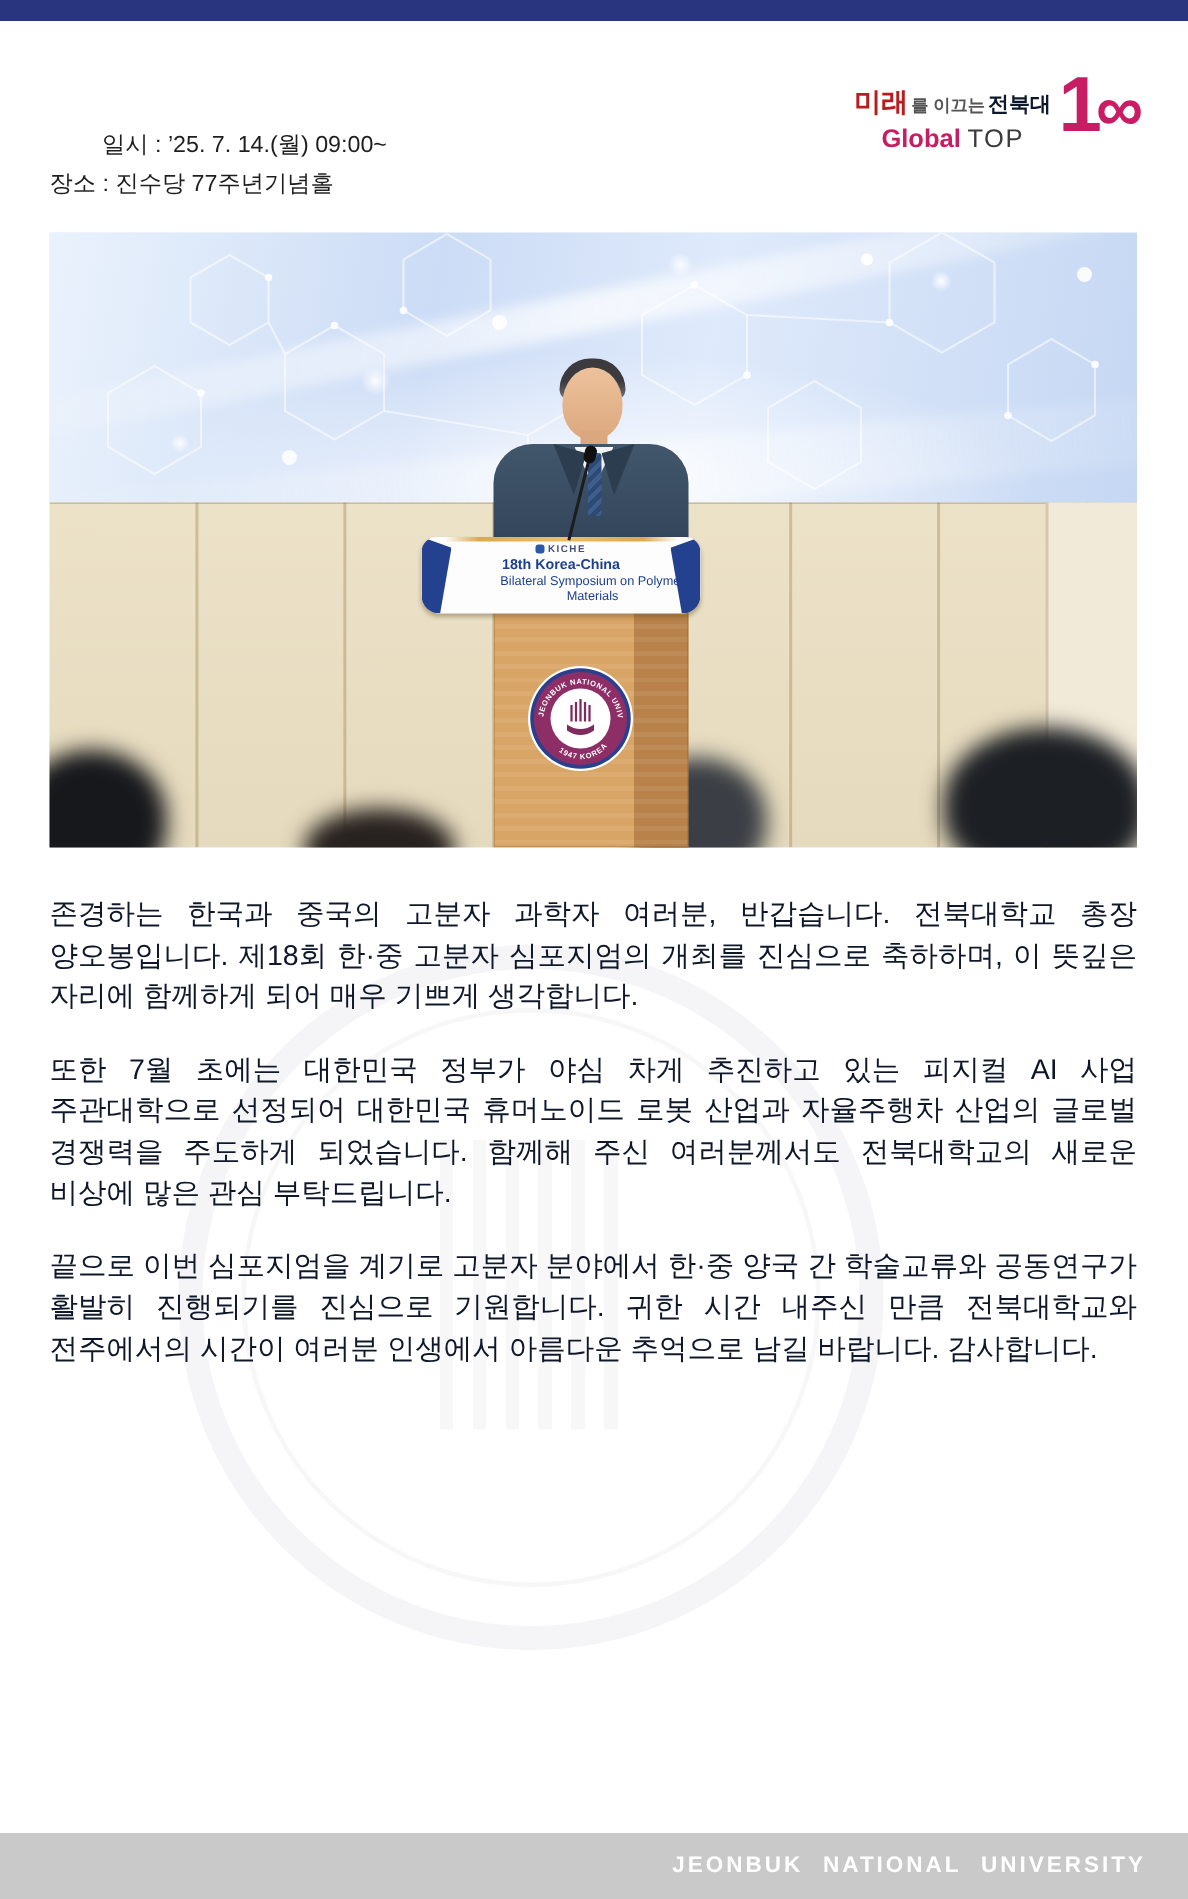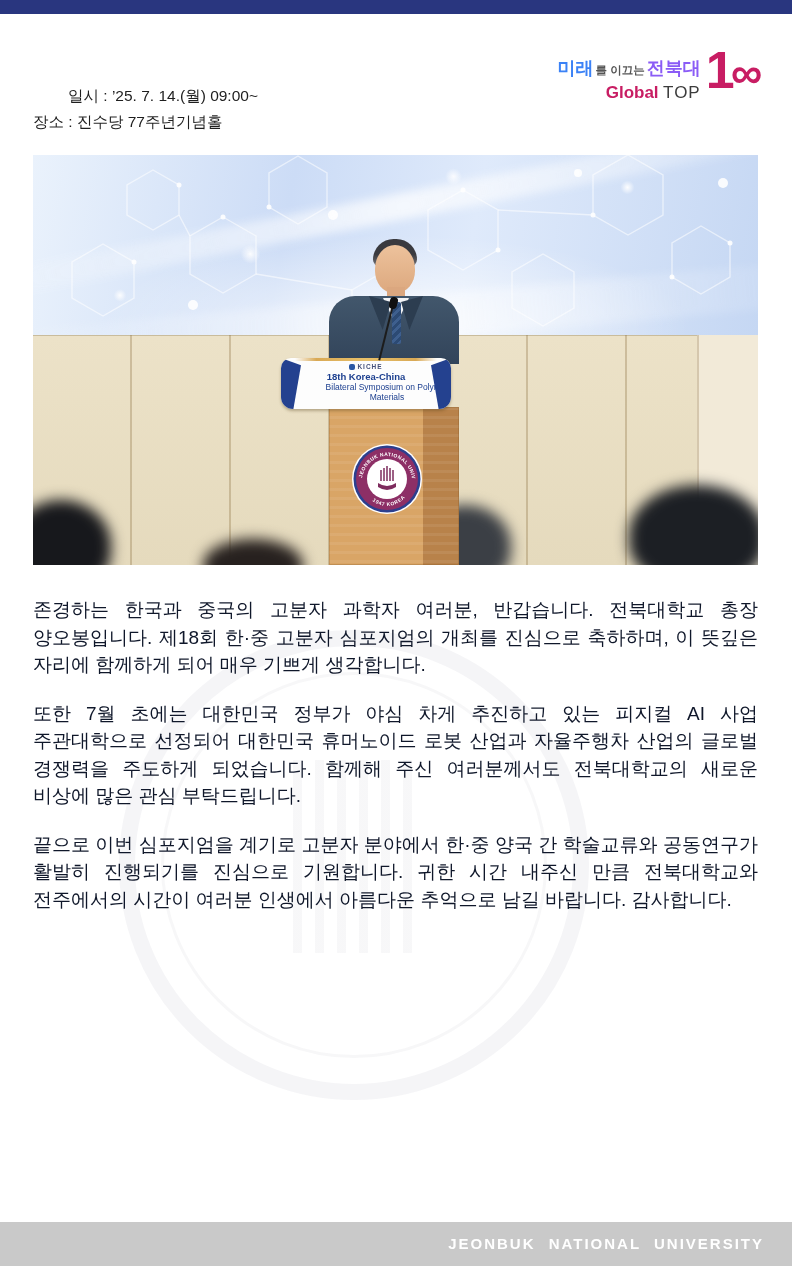--- a/index.html
+++ b/index.html
@@ -14,24 +14,24 @@
   .title { position:absolute; left:33px; top:46px; font-size:23px; font-weight:800;
            color:#121212; letter-spacing:-0.5px; }
   .meta  { position:absolute; left:33px; font-size:15.5px; color:#1e1e1e; }
   .meta.m1 { top:86px;margin-left:35px; }
   .meta.m2 { top:112px; }
 
   
   .brand { position:absolute; right:30px; top:48px; display:flex; align-items:flex-start; }
   .brand-lines { text-align:right; margin-top:8px; }
   .bl1 { white-space:nowrap; }
-  .bl1 .mirae { position:relative; font-size:18px; font-weight:800; color:#3b82f6; }
+  .bl1 .mirae { position:relative; font-size:18px; font-weight:800; color:#b91c1c; }
   .bl1 .leading { font-size:11.5px; color:#555; padding:0 2px; font-weight:700; }
-  .bl1 .univ { font-size:18px; font-weight:800; color:#8b5cf6; }
-  .bl2 { margin-top:3px; white-space:nowrap; }
+  .bl1 .univ { font-size:14px; font-weight:800; color:#0f172a; }
+  .bl2 { margin-top:3px; white-space:nowrap;text-align:center; }
   .bl2 .global { font-size:17px; font-weight:800; color:#c81d63; }
   .bl2 .gtop { font-size:17px; font-weight:500; color:#3c3c3c; letter-spacing:1px; }
   .brand-num { margin-left:5px; color:#c81d63; line-height:0.85; white-space:nowrap; }
   .brand-num .one { font-size:52px; font-weight:800; letter-spacing:-4px; }
   .brand-num .inf { font-size:44px; font-weight:900; }
 
   
   .photo { position:absolute; left:33px; top:155px; width:725px; height:410px;
            overflow:hidden; background:#dde9f9; }
   .scene-screen { position:absolute; left:0; top:0; width:725px; height:180px;
@@ -55,21 +55,21 @@
                 border-left:2px solid rgba(146,120,74,.3); }
 
   .podium-body { position:absolute; left:296px; top:252px; width:130px; height:158px;
     background:
       repeating-linear-gradient(180deg, rgba(255,255,255,.07) 0 3px, transparent 3px 9px),
       linear-gradient(90deg,#d9a566 0 72%,#b8824a 72% 100%);
     box-shadow:0 0 0 1px rgba(120,80,30,.25) inset; }
 
   .emblem { position:absolute; left:318px; top:288px; width:72px; height:72px; }
 
-  .sign { position:absolute; left:248px; top:203px; width:170px; height:51px; background:#fdfdfd;
+  .sign { position:absolute; left:248px; top:203px; width:186px; height:51px; background:#fdfdfd;
           border-radius:10px 10px 12px 12px; box-shadow:0 2px 3px rgba(80,60,20,.35);
           text-align:center; overflow:hidden; }
   .sign::before { content:""; position:absolute; top:0; left:8%; right:8%; height:3px;
           background:linear-gradient(90deg, transparent, #d9a955 15%, #e8c069 50%, #d9a955 85%, transparent); }
   .sign .wedge { position:absolute; top:0; width:20px; height:100%; background:#24418f; }
   .sign .wedge.wl { left:0; clip-path:polygon(0 0,100% 14%,62% 100%,0 100%); }
   .sign .wedge.wr { right:0; clip-path:polygon(0 14%,100% 0,100% 100%,38% 100%); }
   .sign-org { margin-top:5px; font-size:6.5px; letter-spacing:1px; color:#44507a; font-weight:700; }
   .kiche-dot { display:inline-block; width:6px; height:6px; border-radius:2px; background:#2b58a5;
                vertical-align:-1px; margin-right:2px; }

